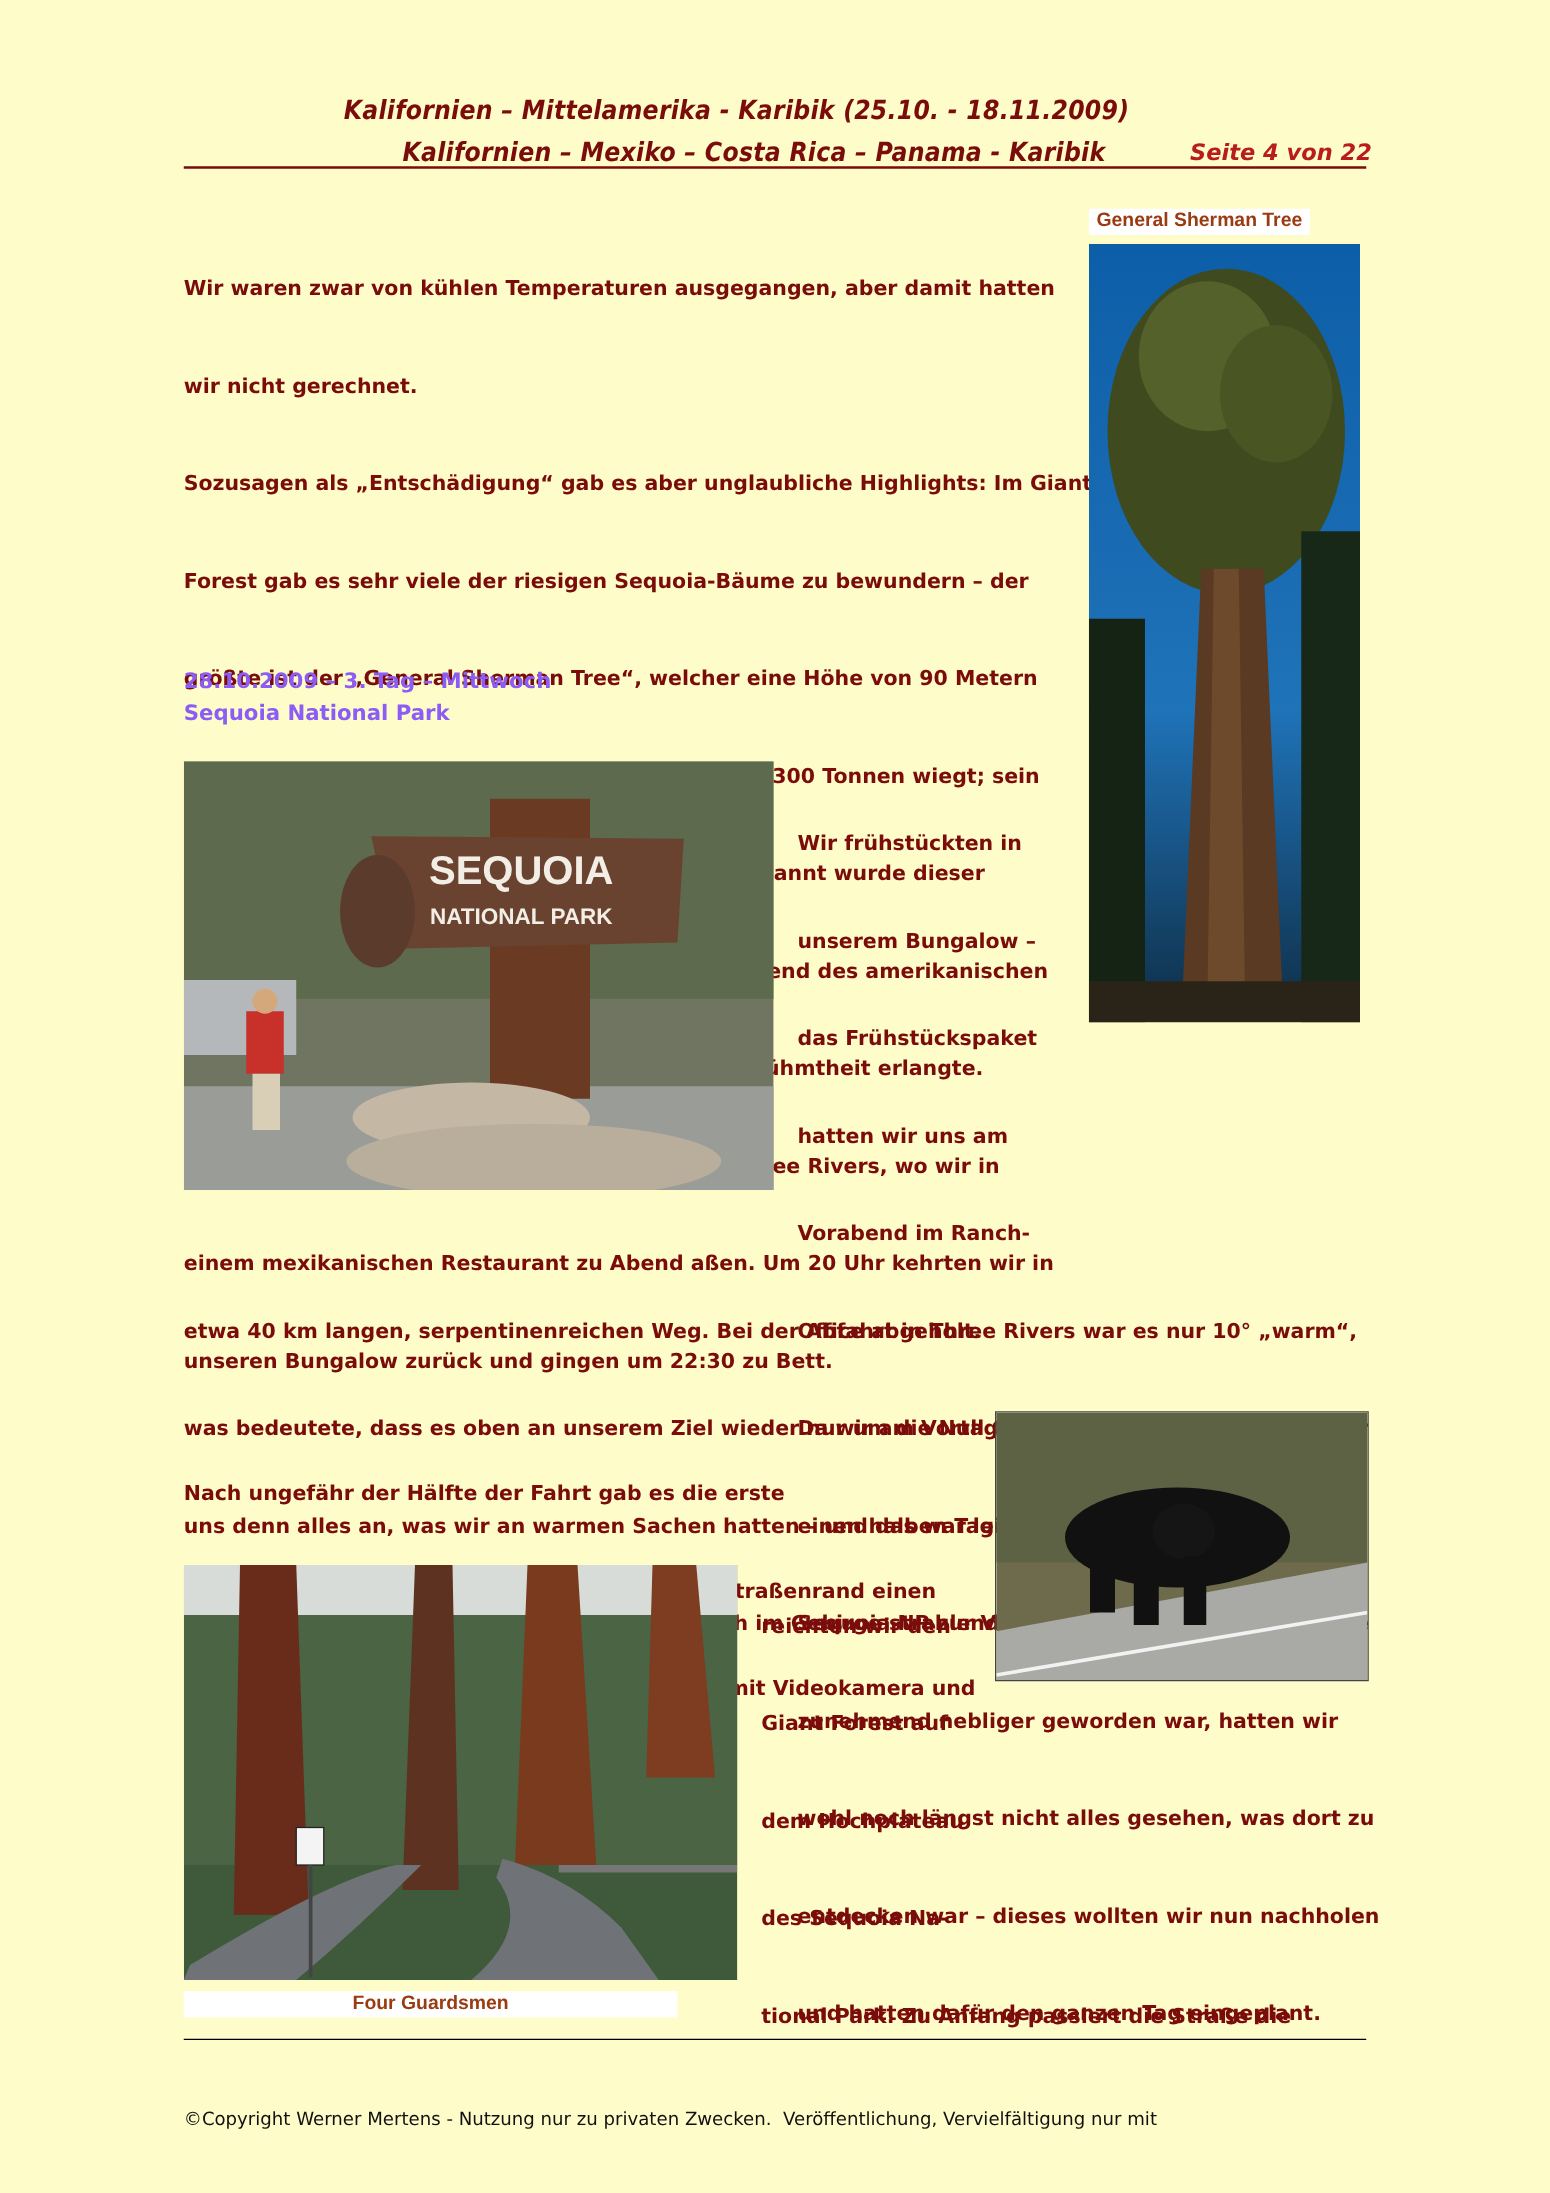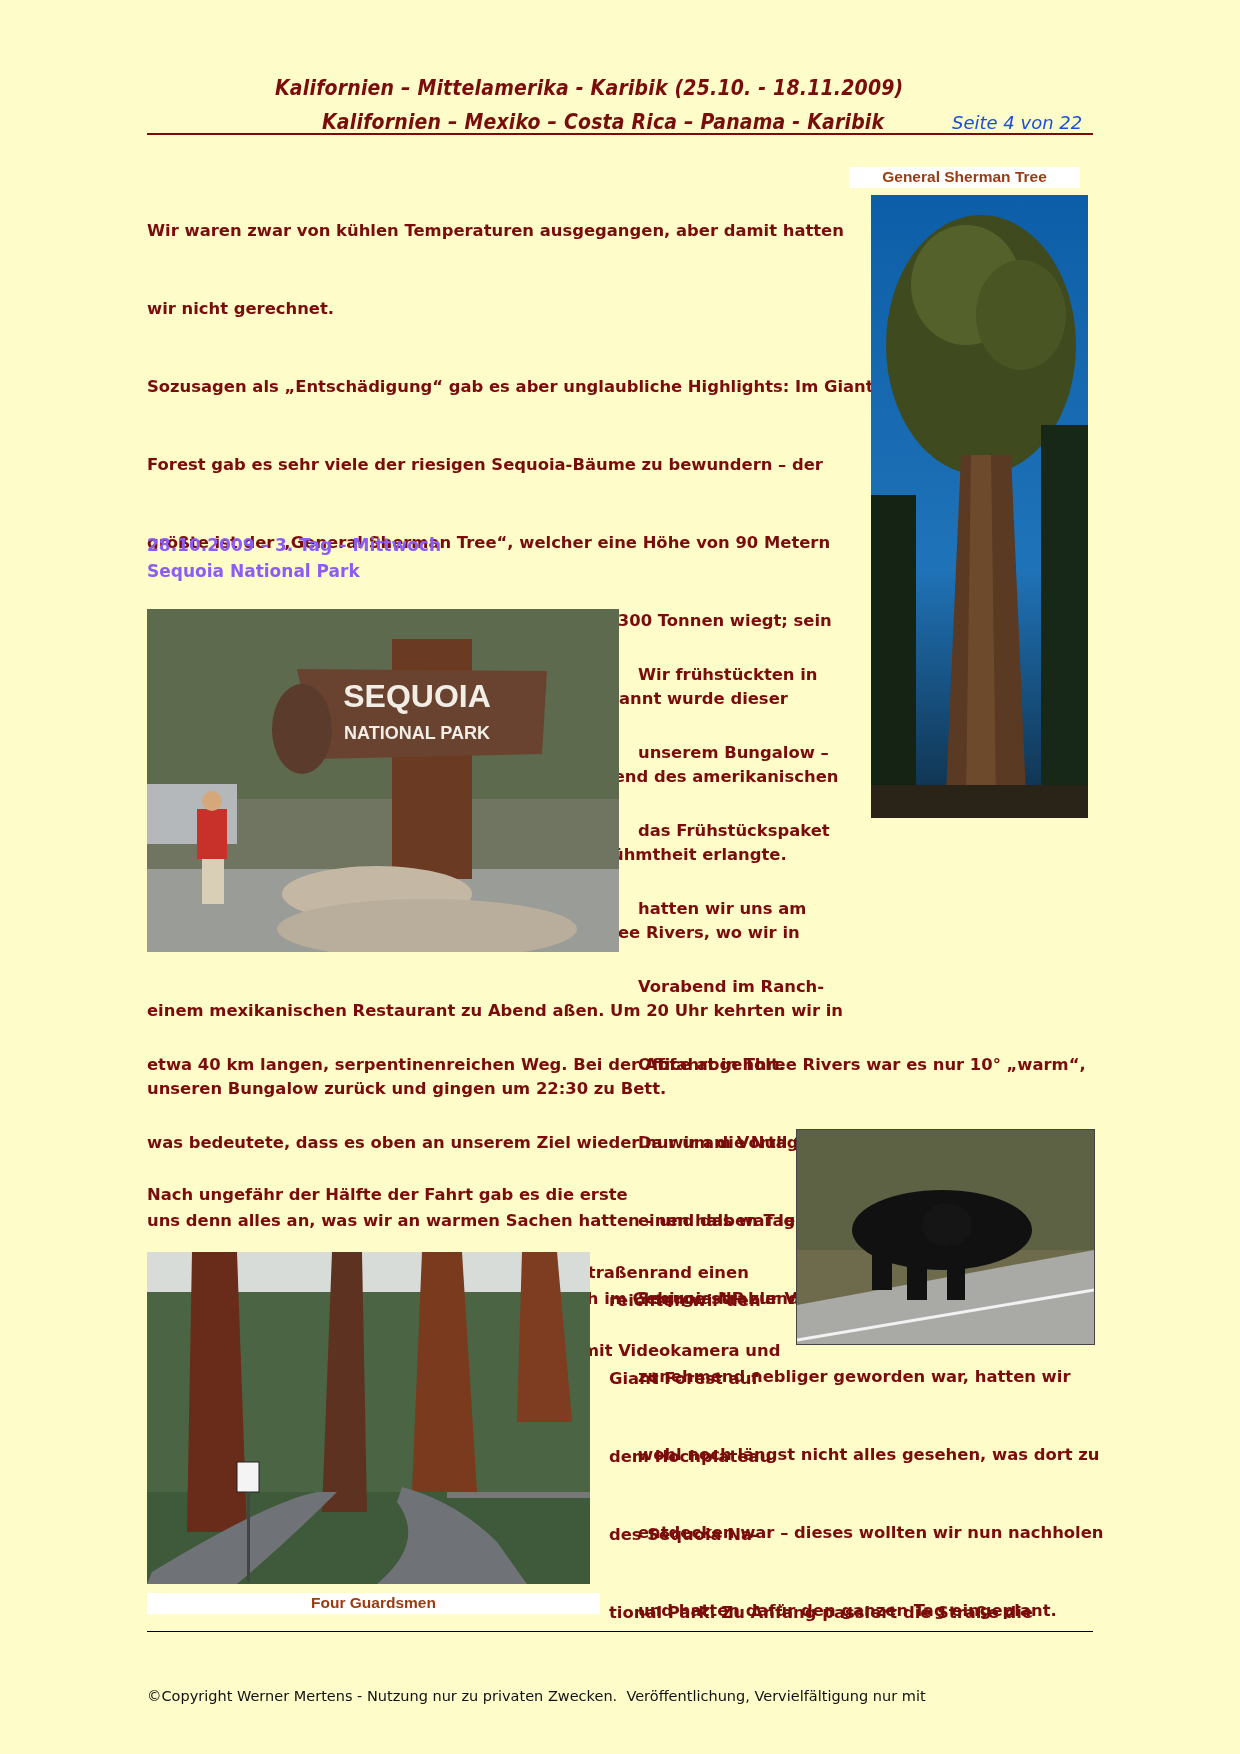--- a/index.html
+++ b/index.html
@@ -9,21 +9,21 @@
     font-family: "DejaVu Sans", sans-serif;
     color: #7a0c0c;
   }
   .hdr {
     position: absolute; font-style: italic; font-weight: bold;
     font-family: "DejaVu Sans Condensed", "DejaVu Sans", sans-serif;
     color: #7a0c0c; letter-spacing: 0.2px;
   }
   .hdr1 { left: 275px; top: 76px; font-size: 21px; }
   .hdr2 { left: 322px; top: 110px; font-size: 21px; }
-  .hdr-page { position: absolute; left: 952px; top: 112px; font-size: 18px; font-style: italic; font-weight: normal; color: #1d4ed8; }
+  .hdr-page { position: absolute; left: 952px; top: 112px; font-size: 18px; font-style: italic; font-weight: bold; color: #b91c1c; }
   .hdr-rule { position: absolute; left: 147px; top: 133px; width: 946px; height: 2px; background: #7a0c0c; }
 
   .txt { position: absolute; font-size: 16.4px; font-weight: bold; line-height: 26px; white-space: pre; color: #7a0c0c; }
   .line { display: block; }
 
   .caption {
     position: absolute; background: #ffffff; color: #9a3b12;
     font-family: "Liberation Sans", sans-serif; font-weight: bold; font-size: 15.5px;
     text-align: center; line-height: 20px;
   }
@@ -50,21 +50,21 @@
   <span class="line">größte ist der „General Sherman Tree“, welcher eine Höhe von 90 Metern</span>
   <span class="line">hat und bei 11 Metern Stamm-Durchmesser rund 1300 Tonnen wiegt; sein</span>
   <span class="line">Alter wird auf 1.900 bis 2.500 Jahre geschätzt. Benannt wurde dieser</span>
   <span class="line">Gigant nach General William T. Sherman, der während des amerikanischen</span>
   <span class="line">Sezessionskrieges auf Seiten der Nordstaaten Berühmtheit erlangte.</span>
   <span class="line">Gegen 18 Uhr waren wir dann wieder zurück in Three Rivers, wo wir in</span>
   <span class="line">einem mexikanischen Restaurant zu Abend aßen. Um 20 Uhr kehrten wir in</span>
   <span class="line">unseren Bungalow zurück und gingen um 22:30 zu Bett.</span>
 </div>
 
-<div class="caption" style="left:849px; top:167px; width:231px; height:21px;">General Sherman Tree</div>
+<div class="caption" style="left:871px; top:167px; width:177px; height:21px;">General Sherman Tree</div>
 <div class="photo" style="left:871px; top:195px; width:217px; height:623px;">
   <svg width="217" height="623" viewBox="0 0 217 623">
     <defs>
       <linearGradient id="sky" x1="0" y1="0" x2="0" y2="1">
         <stop offset="0" stop-color="#0d5ea8"></stop>
           <stop offset="0.6" stop-color="#1f73b8"></stop>
           <stop offset="1" stop-color="#0f2d45"></stop>
       </linearGradient>
     </defs>
     <rect width="217" height="623" fill="url(#sky)"></rect>
@@ -171,19 +171,19 @@
     <polygon points="185,0 215,0 220,260 175,260" fill="#5e3220"></polygon>
     <polygon points="275,0 315,0 330,240 265,240" fill="#7a3a1e"></polygon>
     <polygon points="375,0 410,0 425,170 370,170" fill="#7e3c20"></polygon>
     <path d="M5,320 Q120,250 170,240 L190,240 Q140,290 90,332 L0,332 Z" fill="#6f7378"></path>
     <path d="M255,235 Q310,250 350,290 L380,332 L230,332 Q280,290 250,250 Z" fill="#6f7378"></path>
     <rect x="90" y="210" width="22" height="30" fill="#f4f4f4" stroke="#222" stroke-width="1"></rect>
     <rect x="100" y="240" width="3" height="90" fill="#444"></rect>
     <rect x="300" y="240" width="143" height="6" fill="#777"></rect>
   </svg>
 </div>
-<div class="caption" style="left:147px; top:1593px; width:453px; height:21px;">Four Guardsmen</div>
+<div class="caption" style="left:147px; top:1593px; width:395px; height:21px;">Four Guardsmen</div>
 
 <div class="foot-rule"></div>
 <div class="foot">
   <span class="line">©Copyright Werner Mertens - Nutzung nur zu privaten Zwecken.  Veröffentlichung, Vervielfältigung nur mit</span>
   
 </div>
 
 </body></html>

